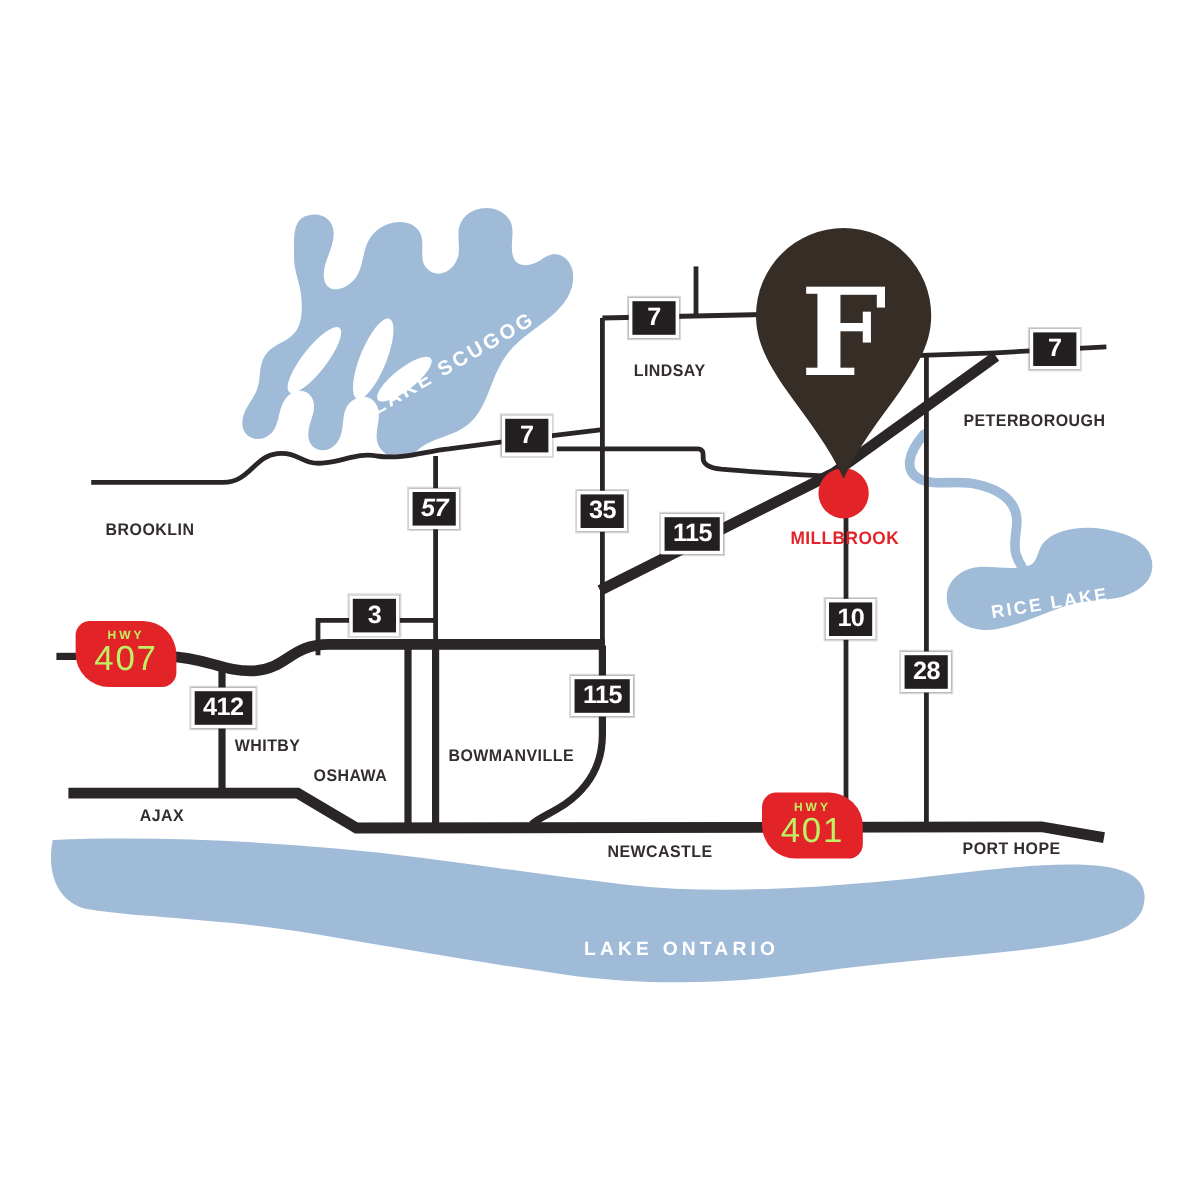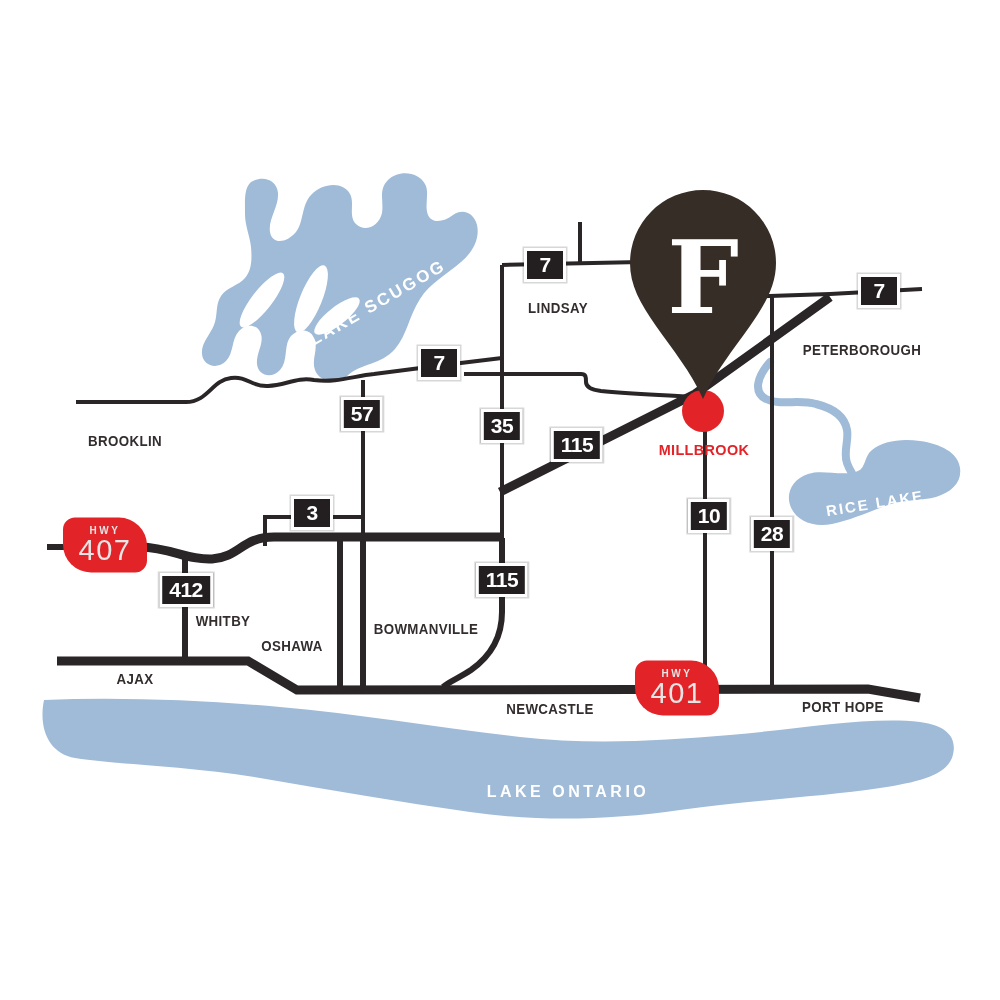--- a/index.html
+++ b/index.html
@@ -9,21 +9,21 @@
 
   
   .marker{position:absolute;transform:translate(-50%,-50%);
           background:#231f20;color:#fff;border:3px solid #ffffff;
           box-shadow:0 0 0 1.5px rgba(35,31,32,.18);
           font-weight:bold;font-size:21px;line-height:26px;letter-spacing:-0.5px;
           padding:1px 7px;min-width:22px;text-align:center;}
 
   
   .shield{position:absolute;transform:translate(-50%,-50%);
-          background:#e22328;color:#e5e5e5;width:84px;height:55px;
+          background:#e22328;color:#bef264;width:84px;height:55px;
           border-radius:12px 28px 12px 28px;text-align:center;}
   .shield .hwy{font-size:10px;font-weight:bold;letter-spacing:2.5px;margin-top:7px;}
   .shield .num{font-size:29px;font-weight:normal;letter-spacing:1.5px;line-height:.95;margin-top:1px;}
 
   
   .town{position:absolute;transform:translate(-50%,-50%) scaleX(.95);
         color:#332d2e;font-weight:bold;font-size:14px;letter-spacing:.4px;white-space:nowrap;}
 
   
   .lake-label{position:absolute;color:#ffffff;font-weight:bold;white-space:nowrap;}
@@ -109,28 +109,28 @@
              A73,73 0 1 1 776,263 C776,285 766,303 750,326 C733,350 715,372 703,399 Z"></path>
   </svg>
 
   <div class="lake-label lbl-scugog" style="left:378px;top:303px;">LAKE SCUGOG</div>
   <div class="lake-label lbl-rice" style="left:875px;top:503px;">RICE LAKE</div>
   <div class="lake-label lbl-ontario" style="left:568px;top:779px;">LAKE ONTARIO</div>
 
   <div class="marker" style="left:545px;top:265px;">7</div>
   <div class="marker" style="left:439px;top:363px;">7</div>
   <div class="marker" style="left:879px;top:291px;">7</div>
-  <div class="marker" style="left:362px;top:414px;">57</div>
+  <div class="marker" style="left:362px;top:424px;font-style:italic;">57</div>
   <div class="marker" style="left:502px;top:426px;">35</div>
   <div class="marker" style="left:577px;top:445px;">115</div>
   <div class="marker" style="left:312px;top:513px;">3</div>
   <div class="marker" style="left:186px;top:590px;">412</div>
   <div class="marker" style="left:502px;top:580px;">115</div>
   <div class="marker" style="left:709px;top:496px;margin-top:20px;">10</div>
-  <div class="marker" style="left:772px;top:534px;">28</div>
+  <div class="marker" style="left:772px;top:560px;">28</div>
 
   <div class="shield" style="left:105px;top:545px;">
     <div class="hwy">HWY</div>
     <div class="num">407</div>
   </div>
   <div class="shield" style="left:677px;top:688px;">
     <div class="hwy">HWY</div>
     <div class="num">401</div>
   </div>
 

